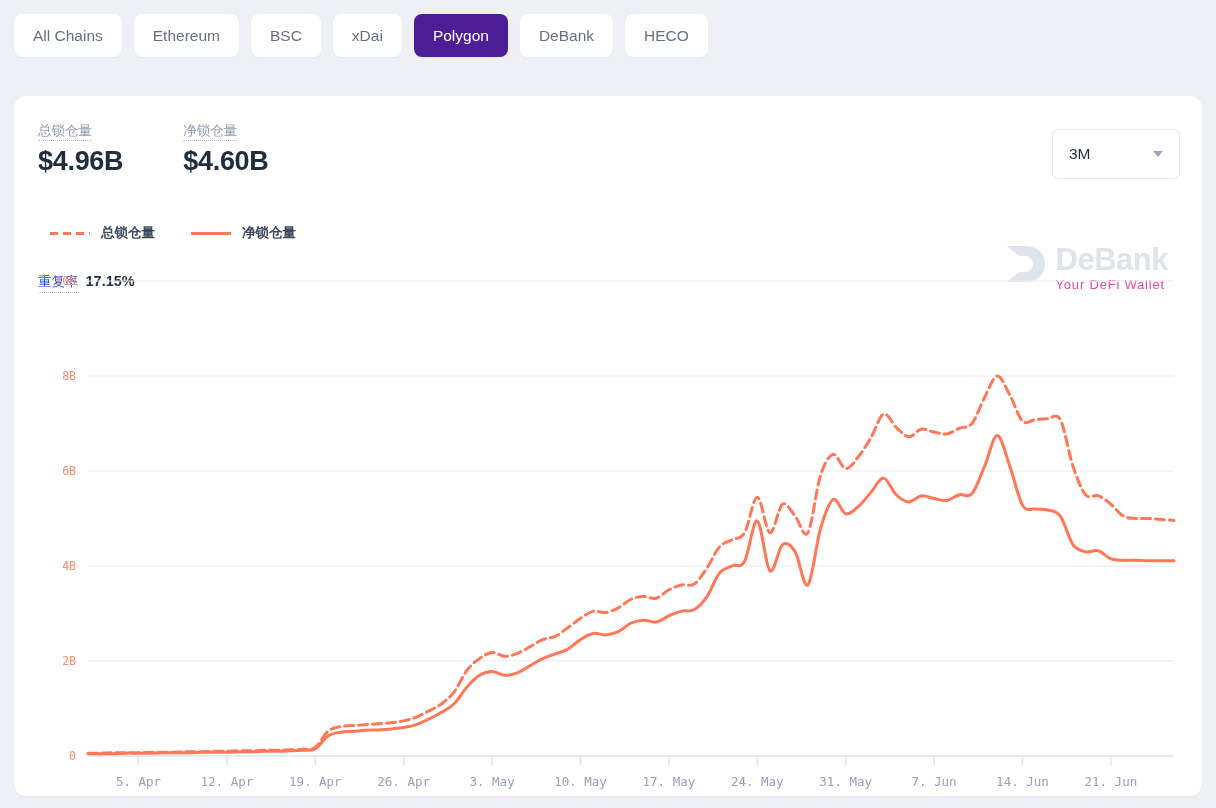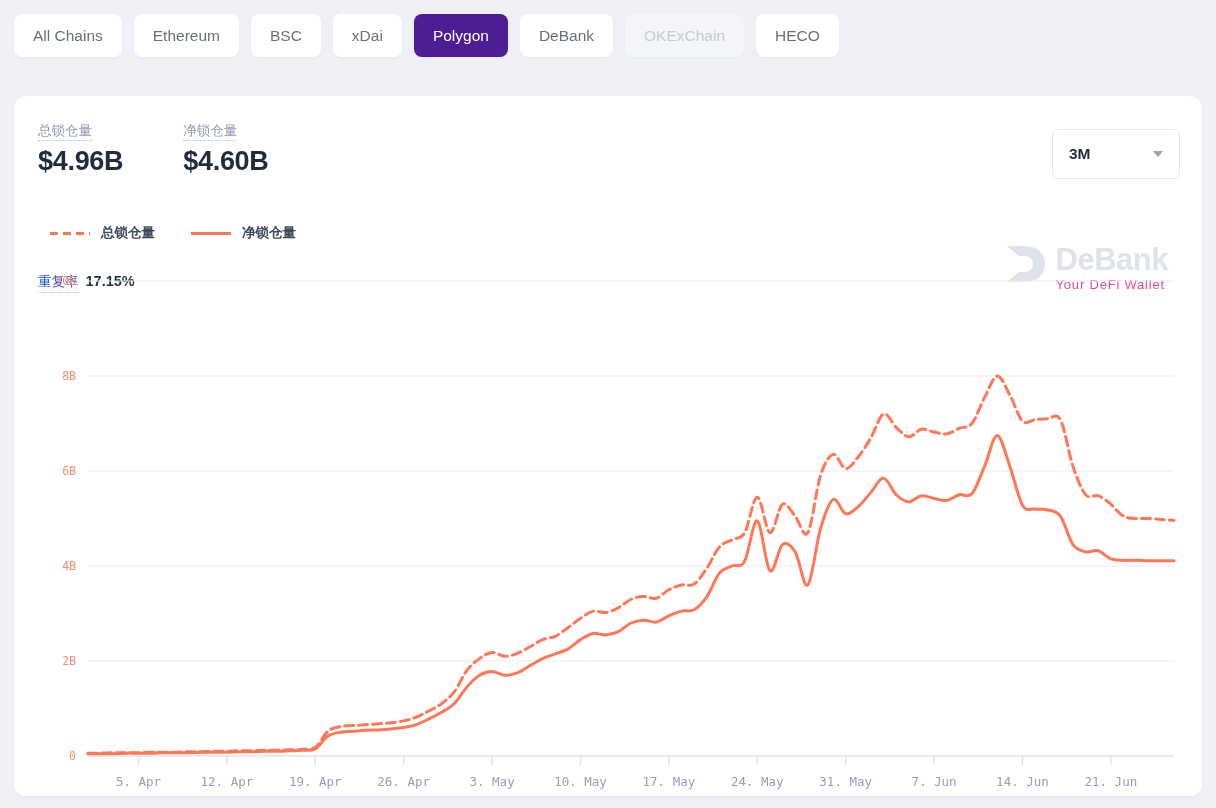--- a/index.html
+++ b/index.html
@@ -66,21 +66,21 @@
   
   .range-select {
     position: absolute; right: 22px; top: 33px;
     width: 128px; height: 50px;
     border: 1px solid #e4e7ef; border-radius: 6px;
     background: #fff;
     display: flex; align-items: center;
     padding: 0 16px;
     cursor: pointer; user-select: none;
   }
-  .range-value { font-size: 15.5px; color: #1f2d3d; flex: 1; font-weight: bold; }
+  .range-value { font-size: 15.5px; color: #1f2d3d; flex: 1; }
   .caret {
     width: 0; height: 0;
     border-left: 5.5px solid transparent;
     border-right: 5.5px solid transparent;
     border-top: 6px solid #9aa3b8;
   }
 
   
   .legend { position: absolute; left: 36px; top: 128px; display: flex; align-items: center; }
   .legend-item { display: flex; align-items: center; margin-right: 36px; }
@@ -113,21 +113,20 @@
 
 <div id="root">
 
   <div class="chain-bar" id="chain-bar">
       <div class="chain-tab">All Chains</div>
       <div class="chain-tab">Ethereum</div>
       <div class="chain-tab">BSC</div>
       <div class="chain-tab">xDai</div>
       <div class="chain-tab active">Polygon</div>
       <div class="chain-tab">DeBank</div>
-      <div class="chain-tab disabled">OKExChain</div>
       <div class="chain-tab">HECO</div>
     </div>
 
   <div class="card">
 
     <div class="stats">
       <div class="stat-block">
         <div class="stat-label">总锁仓量</div>
         <div class="stat-value">$4.96B</div>
       </div>

